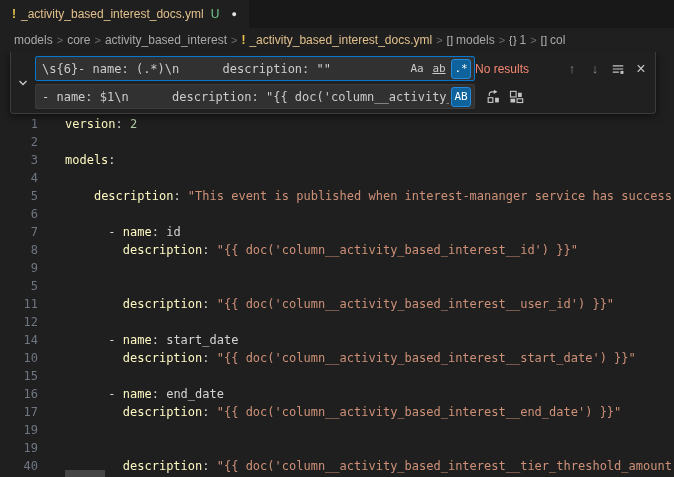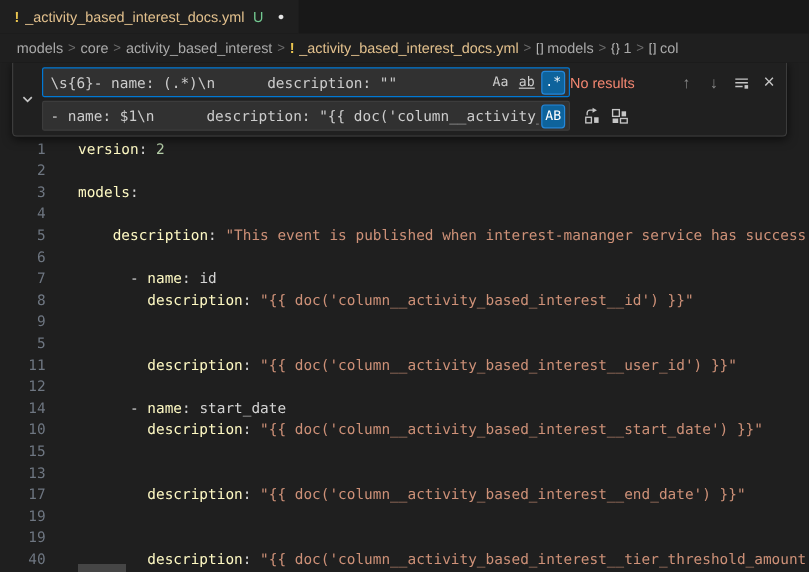--- a/index.html
+++ b/index.html
@@ -165,21 +165,22 @@
         </div>
         <div class="code-line">
           <div class="line-num">10</div>
           <div class="line-text"><span class="tok-plain">        </span><span class="tok-key">description</span><span class="tok-plain">: </span><span class="tok-str">"{{ doc('column__activity_based_interest__start_date') }}"</span></div>
         </div>
         <div class="code-line">
           <div class="line-num">15</div>
           <div class="line-text"></div>
         </div>
         <div class="code-line">
-          <div class="line-num">13</div>
+          <div class="line-num">16</div>
+          <div class="line-text"><span class="tok-plain">      - </span><span class="tok-key">name</span><span class="tok-plain">: </span><span class="tok-plain">end_date</span></div>
         </div>
         <div class="code-line">
           <div class="line-num">17</div>
           <div class="line-text"><span class="tok-plain">        </span><span class="tok-key">description</span><span class="tok-plain">: </span><span class="tok-str">"{{ doc('column__activity_based_interest__end_date') }}"</span></div>
         </div>
         <div class="code-line">
           <div class="line-num">19</div>
           <div class="line-text"></div>
         </div>
         <div class="code-line">

